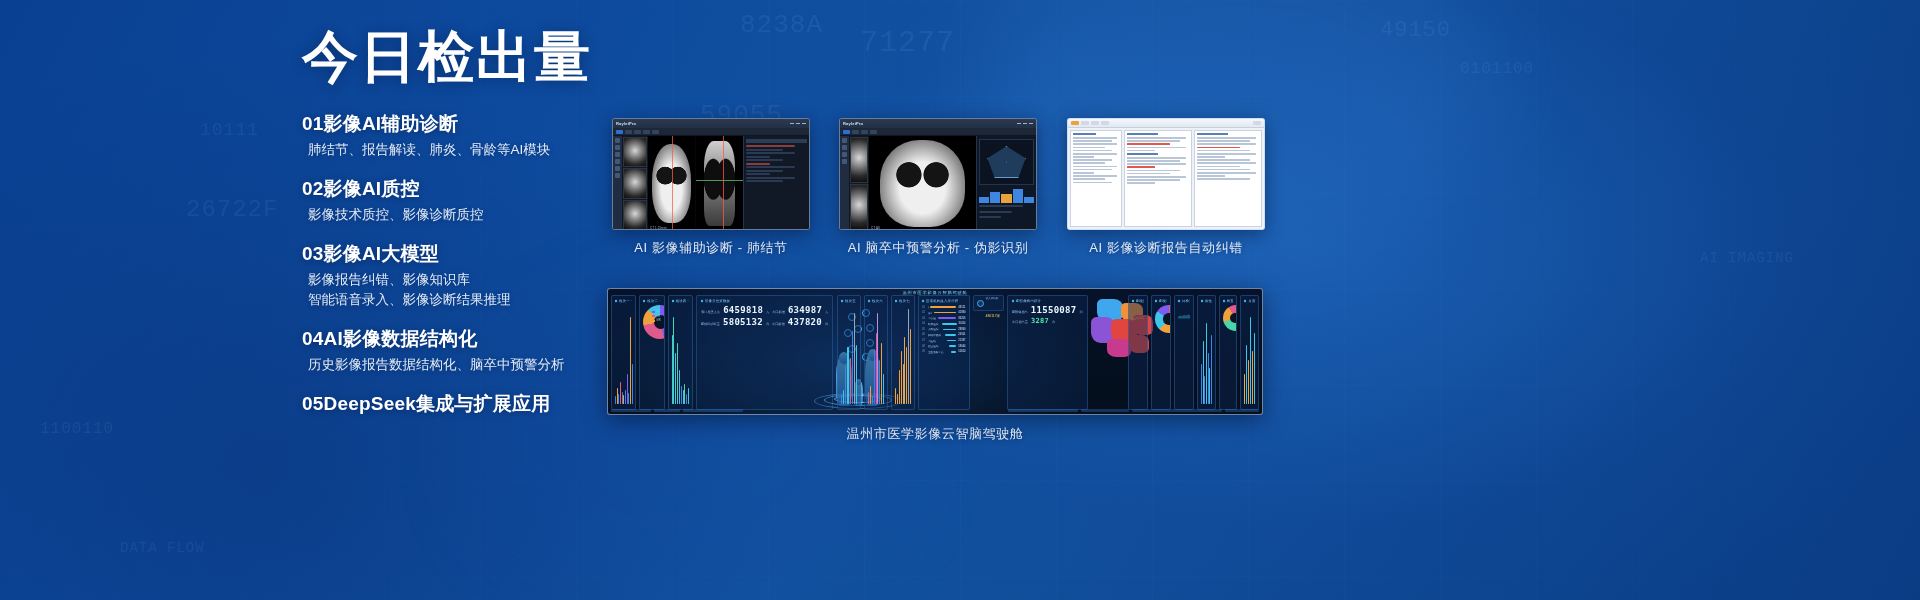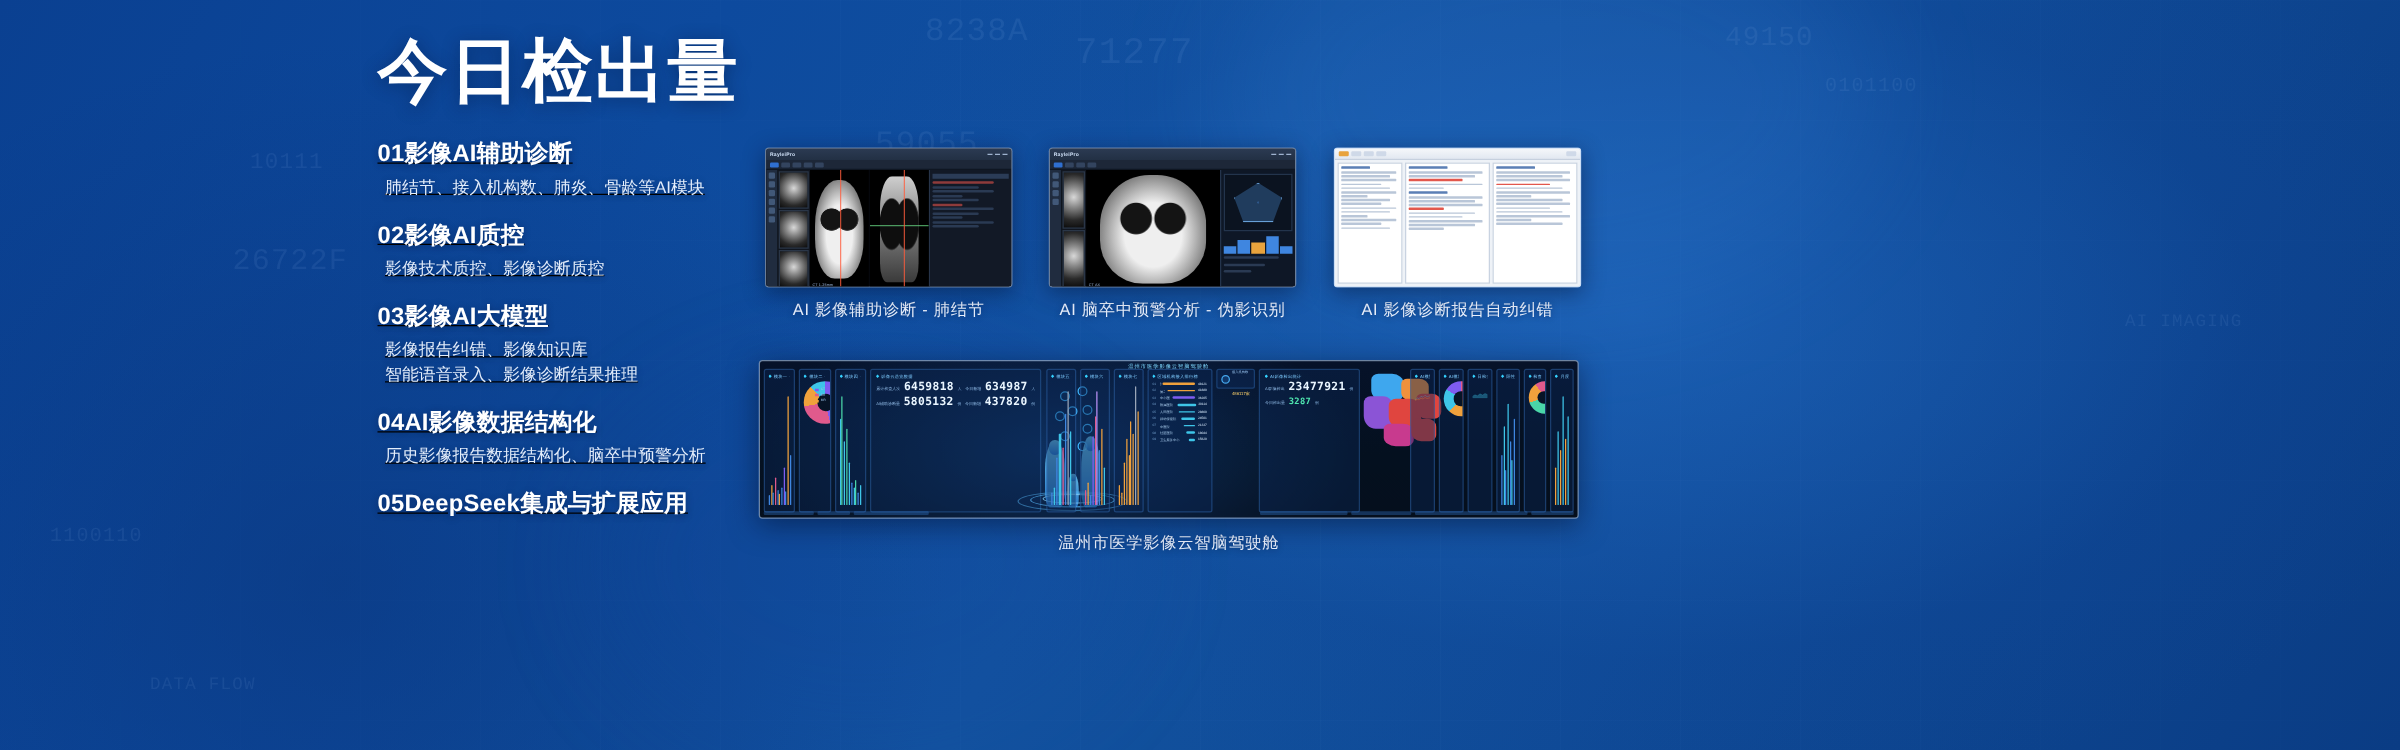--- a/index.html
+++ b/index.html
@@ -70,21 +70,20 @@
     line-height: 1.12;
     text-shadow: 0 2px 14px rgba(0,20,60,0.45);
     white-space: nowrap;
   }
 
   .feature-list {
     margin-top: 22px;
   }
   .feature {
     margin-bottom: 15px;
-    text-decoration: underline;
   }
   .feature-title {
     font-size: 19px;
     font-weight: 700;
     color: #ffffff;
     letter-spacing: .2px;
     line-height: 1.35;
     white-space: nowrap;
     text-shadow: 0 1px 6px rgba(0,18,54,0.4);
   }
@@ -456,21 +455,21 @@
     <div class="bg-code" style="left:1700px;top:250px;font-size:14px;">AI IMAGING</div>
     <div class="bg-code" style="left:120px;top:540px;font-size:14px;">DATA FLOW</div>
   </div>
 
   <div class="left-col">
     <div class="headline">今日检出量</div>
 
     <div class="feature-list">
       <div class="feature">
         <div class="feature-title">01影像AI辅助诊断</div>
-        <div class="feature-desc">肺结节、接入机构数、肺炎、骨龄等AI模块</div>
+        <div class="feature-desc">肺结节、报告解读、肺炎、骨龄等AI模块</div>
       </div>
       <div class="feature">
         <div class="feature-title">02影像AI质控</div>
         <div class="feature-desc">影像技术质控、影像诊断质控</div>
       </div>
       <div class="feature">
         <div class="feature-title">03影像AI大模型</div>
         <div class="feature-desc" style="white-space:pre-line;">影像报告纠错、影像知识库
 智能语音录入、影像诊断结果推理</div>
       </div>
@@ -908,21 +907,21 @@
           </div>
         </div>
 
         <div class="dcol c5">
           <div class="kpi-box" style="flex:0 0 auto;">
             <div class="panel-head">
               <span class="bullet"></span><span>AI影像检出统计</span>
             </div>
             <div class="kpi-row">
               <span class="kpi-label">AI影像检出</span>
-              <span class="kpi-num">23477921</span>
+              <span class="kpi-num">11550087</span>
               <span class="kpi-unit">例</span>
             </div>
             <div class="kpi-row">
               <span class="kpi-label">今日检出量</span>
               <span class="kpi-num green">3287</span>
               <span class="kpi-unit">例</span>
             </div>
           </div>
           <div class="map-wrap">
             <div class="map-shape" style="left:6px;top:4px;width:26px;height:22px;background:#3ea7ee;"></div>

